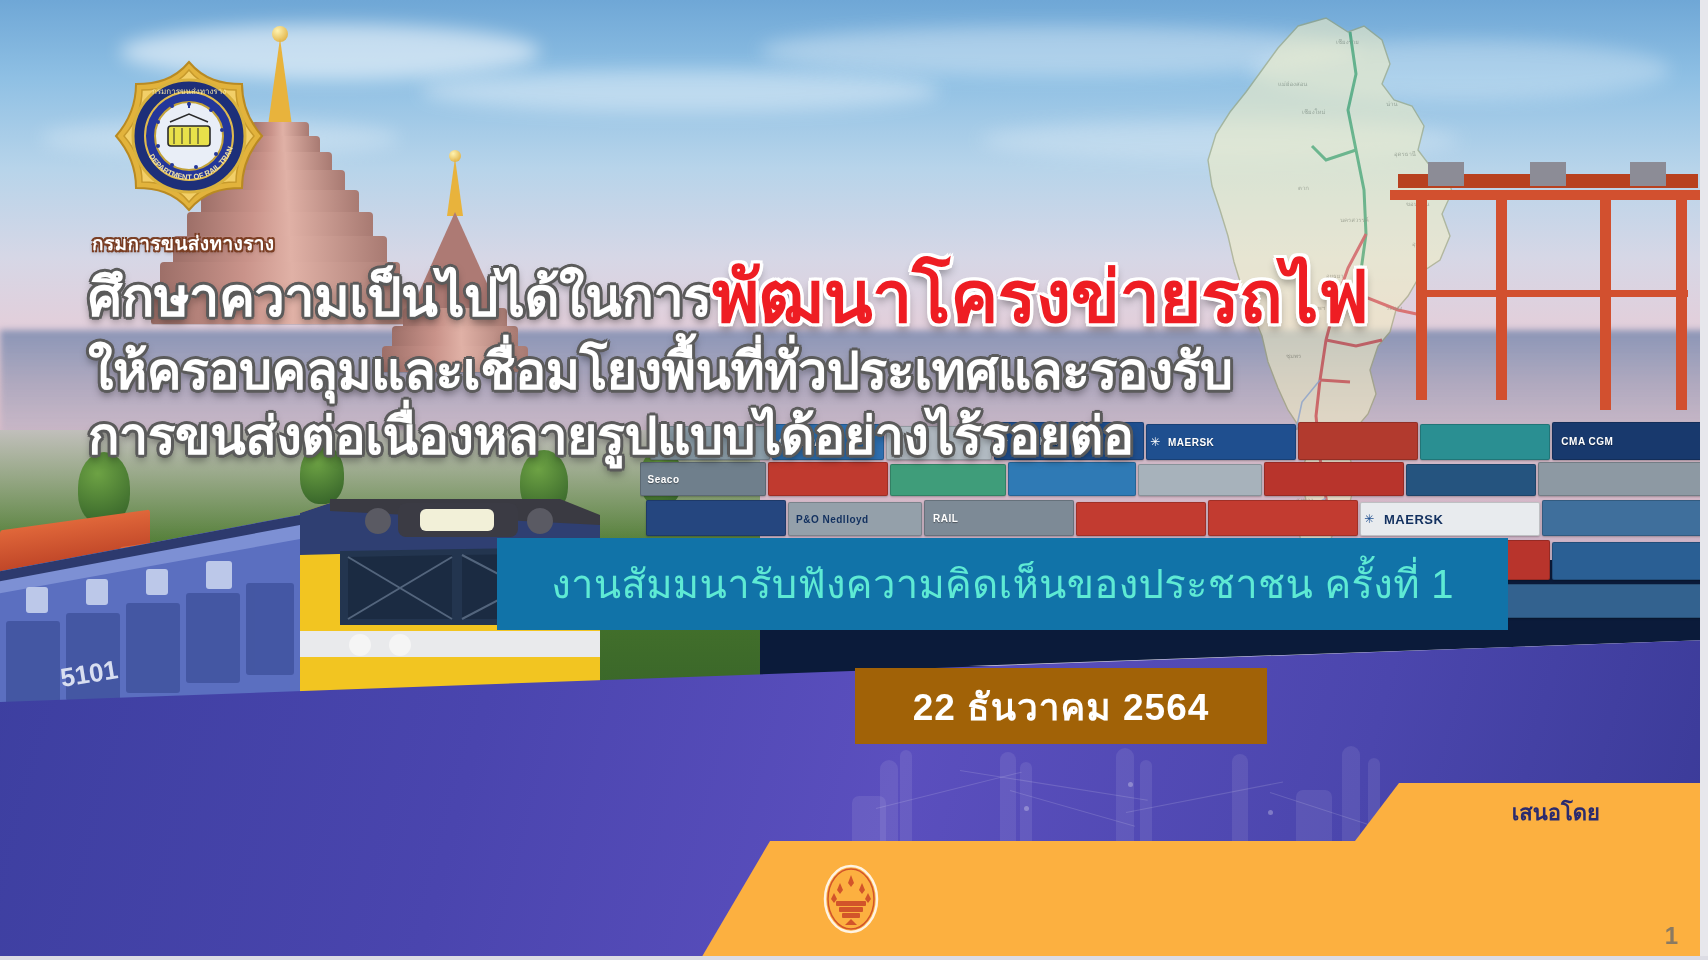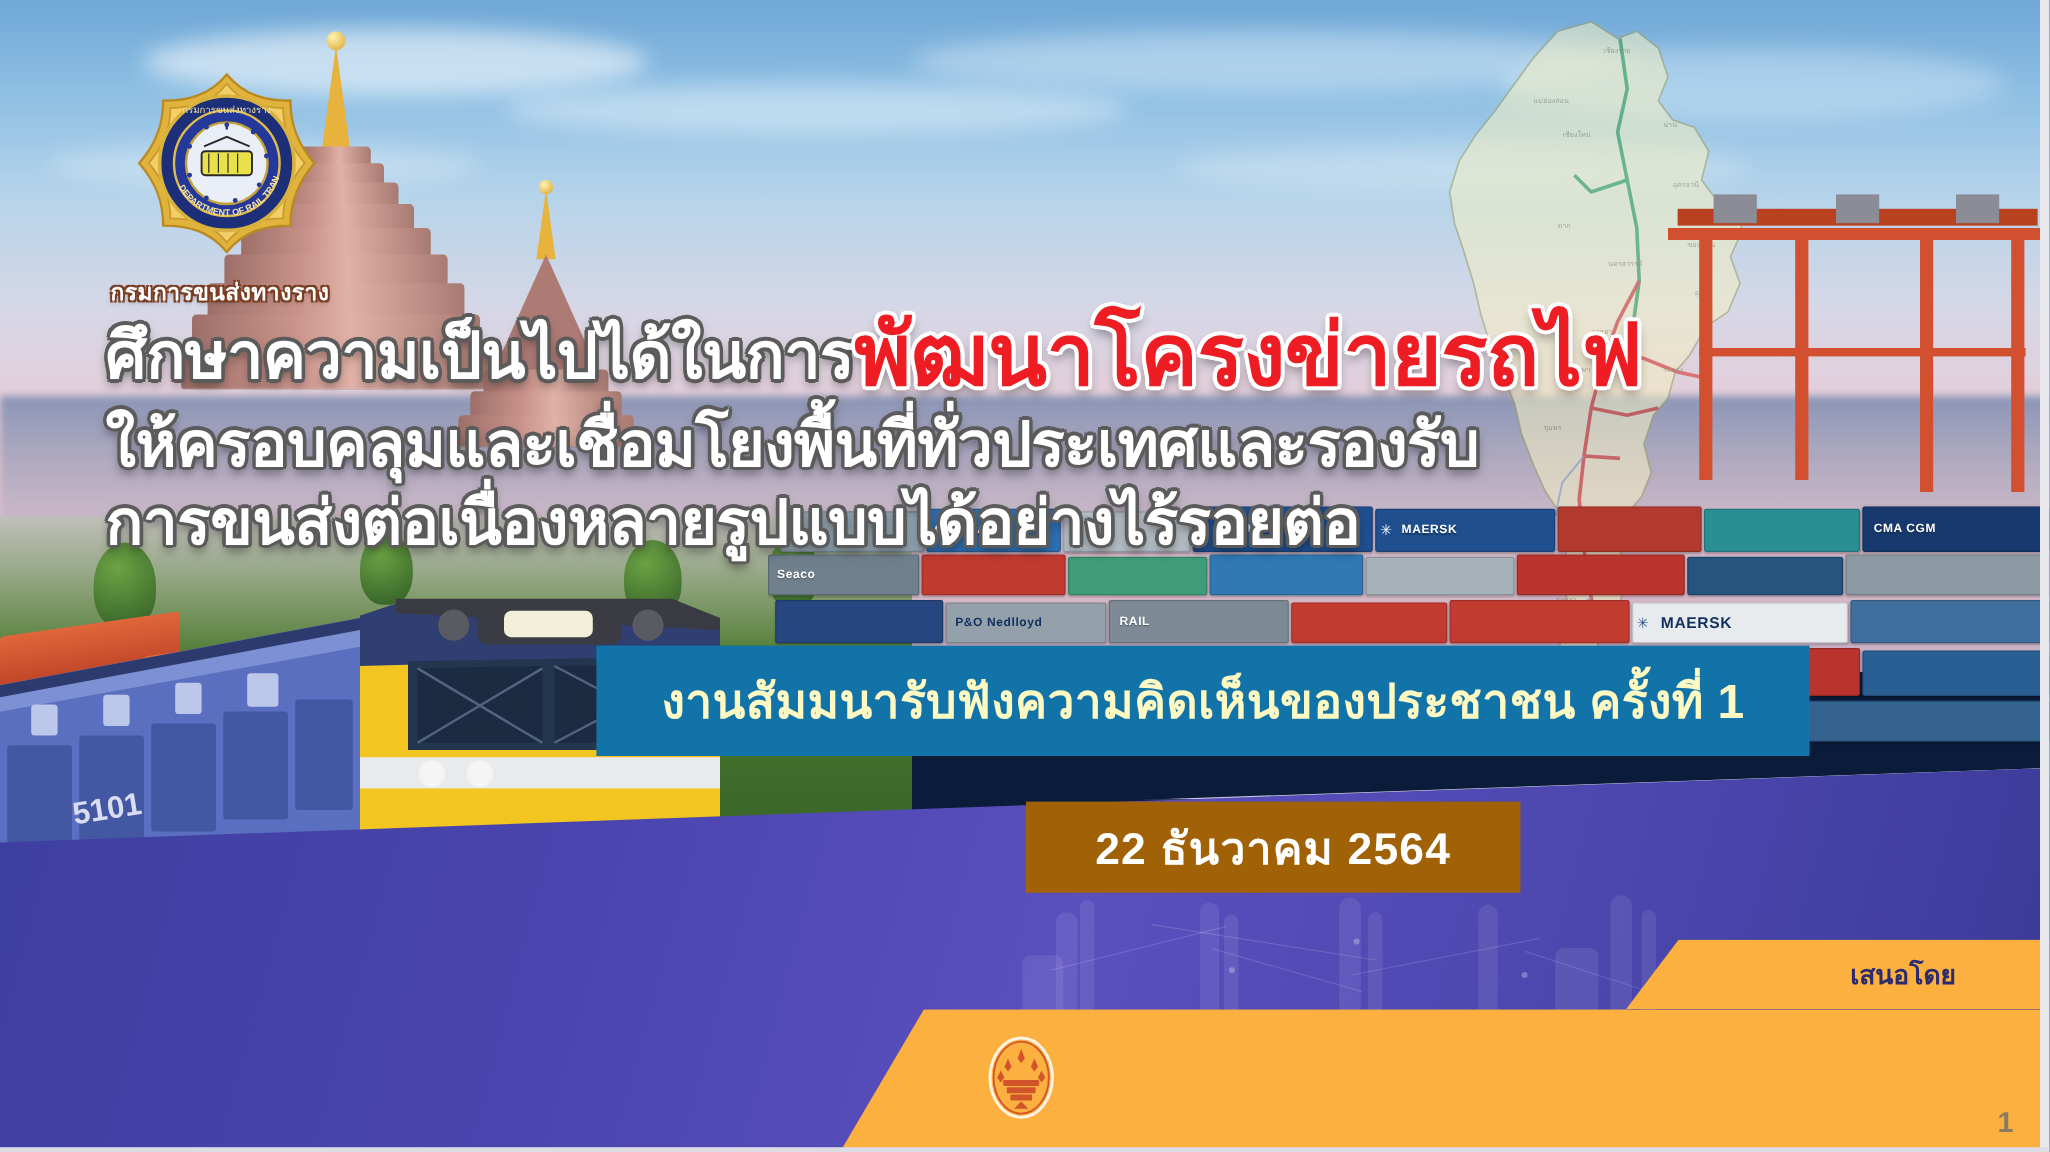--- a/index.html
+++ b/index.html
@@ -182,21 +182,21 @@
       -3.4px 0 0 #ffffff, 3.4px 0 0 #ffffff, 0 -3.4px 0 #ffffff, 0 3.4px 0 #ffffff,
        0 6px 10px rgba(0,0,0,.45);
   }
 
   .banner-seminar{
     position:absolute; left:497px; top:538px; width:1011px; height:92px;
     background:#1173a8;
     display:flex; align-items:center; justify-content:center;
   }
   .banner-seminar span{
-    font-size:40px; font-weight:bold; color:#fef9c3; letter-spacing:.3px;
+    font-size:40px; font-weight:normal; color:#5eead4; letter-spacing:.3px;
     white-space:nowrap;
   }
 
   .banner-date{
     position:absolute; left:855px; top:668px; width:412px; height:76px;
     background:#a16207;
     display:flex; align-items:center; justify-content:center;
   }
   .banner-date span{
     font-size:37px; font-weight:bold; color:#ffffff; letter-spacing:1px;
@@ -225,21 +225,21 @@
     position:absolute; width:5px; height:5px; border-radius:50%;
     background:rgba(255,255,255,.28);
   }
 
   
   .orange-tab{
     position:absolute; left:1355px; top:783px; width:353px; height:58px;
     background:#fcb040;
     clip-path:polygon(44px 0, 353px 0, 353px 58px, 0 58px);
     display:flex; align-items:center; justify-content:flex-end;
-    padding-right:78px;
+    padding-right:108px;
   }
   .orange-tab span{
     font-size:22px; font-weight:bold; color:#2b2b6e; white-space:nowrap;
   }
 
   .orange-bar{
     position:absolute; left:0px; top:841px; width:1708px; height:119px;
     background:#fcb040;
     clip-path:polygon(770px 0, 1708px 0, 1708px 119px, 700px 119px);
   }

